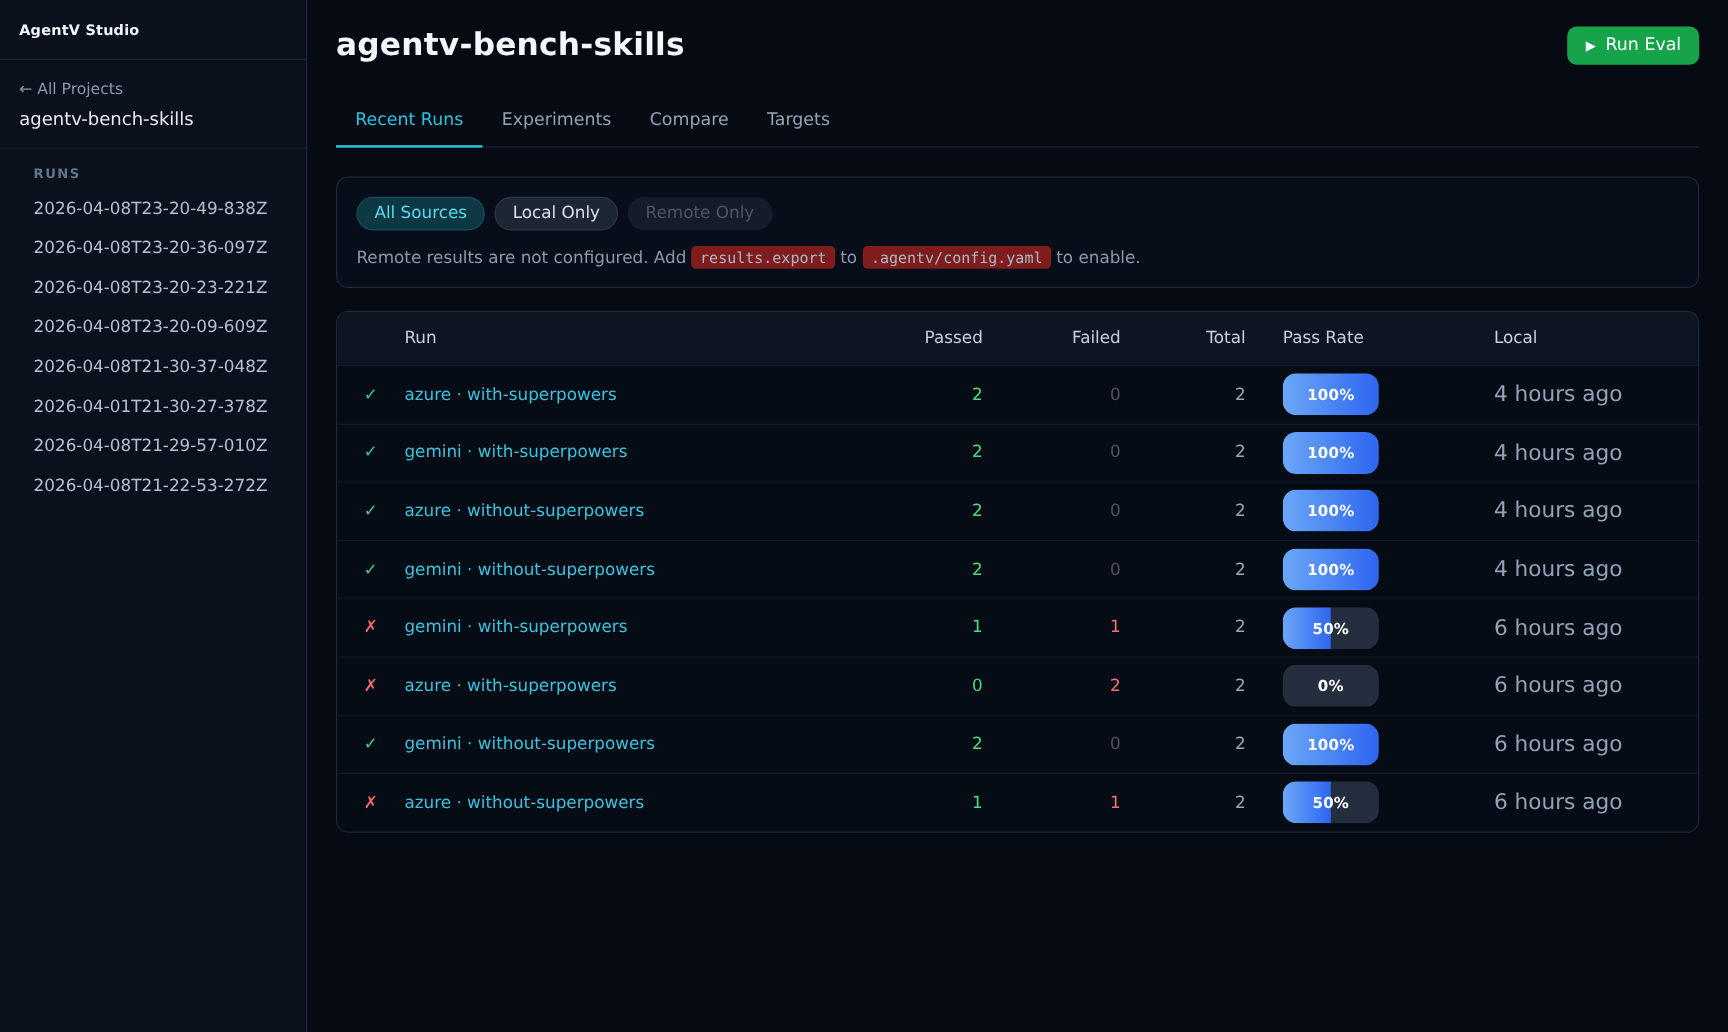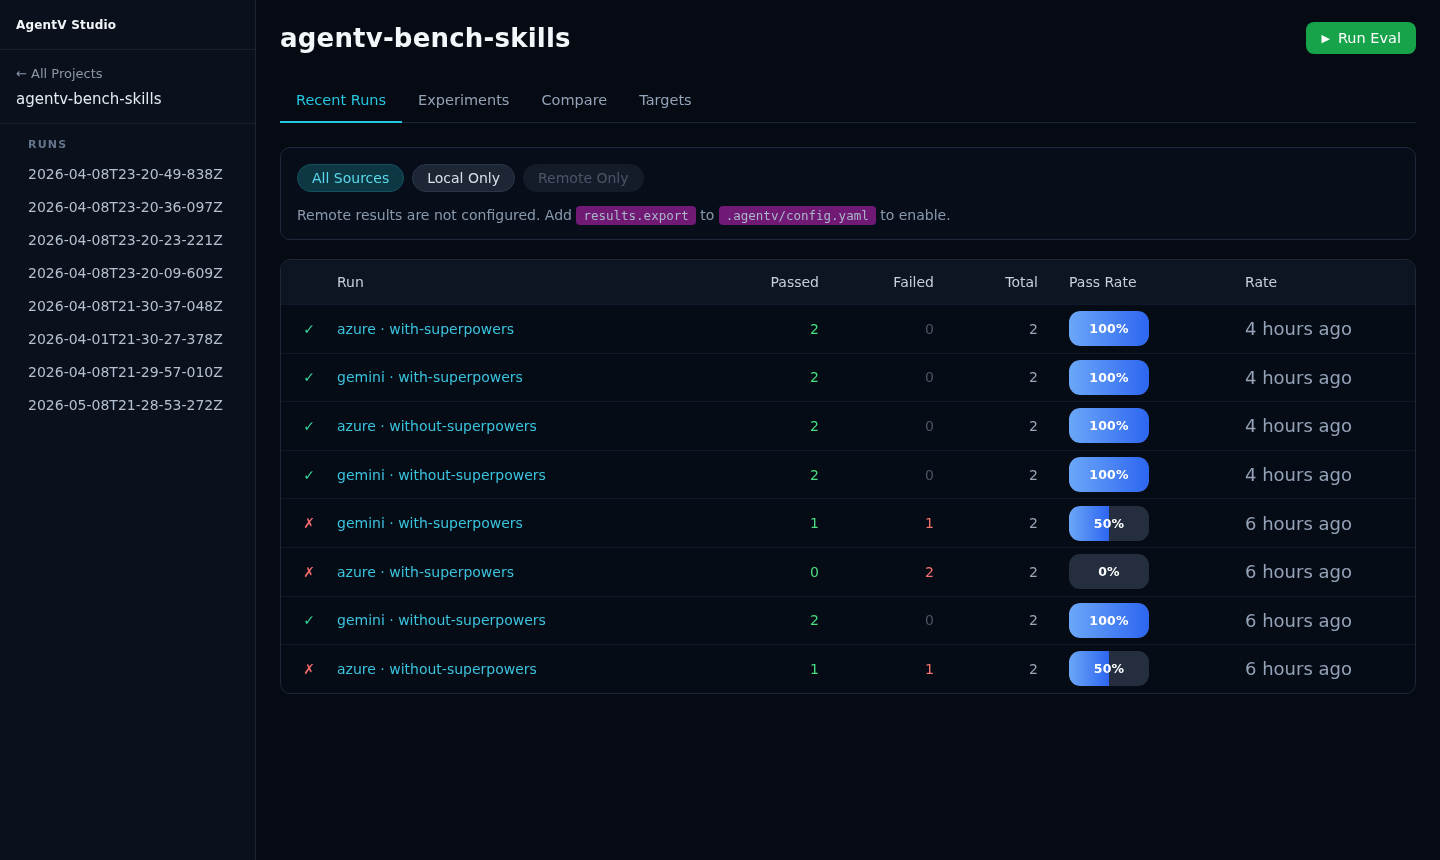--- a/index.html
+++ b/index.html
@@ -78,21 +78,21 @@
     cursor: pointer; border: 1px solid transparent;
   }
   .chip.active { background: #0d3843; color: #5adaec; border-color: #15505f; }
   .chip.default { background: #1d2634; color: #d9e0e9; border-color: #2b3648; }
   .chip.disabled { background: #141b29; color: #4b5669; cursor: default; }
   .filter-note { margin-top: 15px; font-size: 14px; color: #8violet;
   }
   .filter-note { margin-top: 15px; font-size: 14px; color: #8b99ad; }
   .filter-note code {
     font-family: "DejaVu Sans Mono", "Liberation Mono", monospace;
-    font-size: 12.5px; background: #701a75; color: #aab7c7;
+    font-size: 12.5px; background: #7f1d1d; color: #aab7c7;
     padding: 2px 7px; border-radius: 4px;
   }
 
   
   .runs-table {
     margin-top: 19px;
     border: 1px solid #1c2737;
     border-radius: 10px;
     overflow: hidden;
     background: #060c16;
@@ -157,21 +157,21 @@
   <div class="runs-section">
     <div class="runs-heading">RUNS</div>
     <div id="sidebar-runs">
         <div class="run-item">2026-04-08T23-20-49-838Z</div>
         <div class="run-item">2026-04-08T23-20-36-097Z</div>
         <div class="run-item">2026-04-08T23-20-23-221Z</div>
         <div class="run-item">2026-04-08T23-20-09-609Z</div>
         <div class="run-item">2026-04-08T21-30-37-048Z</div>
         <div class="run-item">2026-04-01T21-30-27-378Z</div>
         <div class="run-item">2026-04-08T21-29-57-010Z</div>
-        <div class="run-item">2026-05-08T21-28-53-272Z</div>
+        <div class="run-item">2026-04-08T21-22-53-272Z</div>
       </div>
   </div>
 </aside>
 
 <main class="main">
   <div class="main-header">
     <h1 class="page-title">agentv-bench-skills</h1>
     <button class="run-eval-btn">
       <span class="play">▶</span>
       <span>Run Eval</span>
@@ -195,21 +195,21 @@
   </section>
 
   <section class="runs-table">
     <div class="t-row t-head">
       <div class="cell"></div>
       <div class="cell">Run</div>
       <div class="cell h-right">Passed</div>
       <div class="cell h-right">Failed</div>
       <div class="cell h-right">Total</div>
       <div class="cell h-rate">Pass Rate</div>
-      <div class="cell h-when">Rate</div>
+      <div class="cell h-when">Local</div>
     </div>
     <div class="t-body" id="table-body">
         <div class="t-row">
           <div class="cell c-icon pass">✓</div>
           <div class="cell c-run"><span class="run-link">azure · with-superpowers</span></div>
           <div class="cell c-num c-passed">2</div>
           <div class="cell c-num c-failed-zero">0</div>
           <div class="cell c-num c-total">2</div>
           <div class="cell c-rate">
             <div class="pill">

